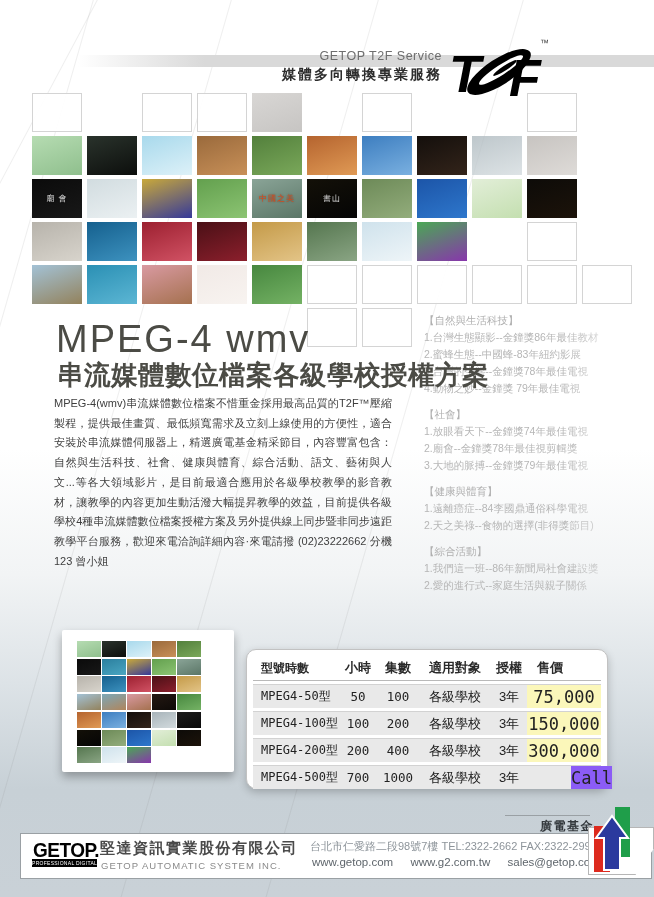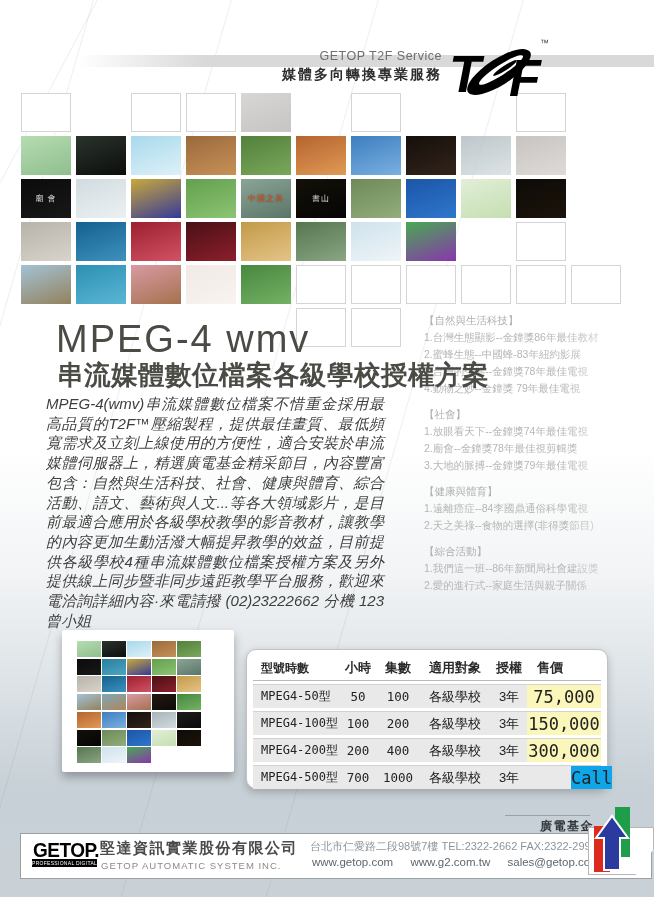--- a/index.html
+++ b/index.html
@@ -10,28 +10,28 @@
   }
   .diag{position:absolute;width:1px;background:rgba(120,120,120,0.13);z-index:1;transform-origin:top left;}
   
   .topbar{position:absolute;left:78px;right:0;top:55px;height:12px;z-index:2;
     background:linear-gradient(90deg,rgba(217,217,217,0) 0%,#d9d9d9 22%,#d9d9d9 100%);}
   .svc1{position:absolute;top:49px;right:212px;font-size:12.5px;color:#6e6e6e;letter-spacing:.5px;z-index:3;}
   .svc2{position:absolute;top:66px;right:212px;font-size:14px;font-weight:bold;color:#2d2d2d;letter-spacing:2px;z-index:3;margin-left:36px;}
   .t2f{position:absolute;left:449px;top:36px;width:104px;height:72px;z-index:4;}
   
   #thumb-grid{position:absolute;inset:0;z-index:2;}
-  .cell{position:absolute;box-sizing:border-box;}
+  .cell{position:absolute;box-sizing:border-box;margin-left:11px;}
   .cell-empty{background:rgba(255,255,255,.92);border:1px solid #d4d4d4;}
   .cell-photo{display:flex;align-items:center;justify-content:center;}
   .cell-label{font-size:8px;letter-spacing:1px;text-shadow:0 0 2px rgba(0,0,0,.4);}
   
   .title-en{position:absolute;left:56px;top:318px;font-size:38px;color:#4b4b45;letter-spacing:2px;z-index:5;}
   .title-zh{position:absolute;left:57px;top:357px;font-size:26.5px;font-weight:bold;color:#4b4b45;letter-spacing:.5px;z-index:5;white-space:nowrap;}
-  .intro{position:absolute;left:46px;top:394px;width:338px;font-size:15px;line-height:19.7px;color:#3e3e3e;text-align:justify;z-index:4;font-style:italic;}
+  .intro{position:absolute;left:54px;top:394px;width:338px;font-size:11px;line-height:19.7px;color:#3e3e3e;text-align:justify;z-index:4;}
   
   .awards{position:absolute;left:424px;top:303px;width:230px;font-size:10.5px;line-height:17px;color:#b6b6b6;z-index:3;
     -webkit-mask-image:linear-gradient(90deg,#000 60%,rgba(0,0,0,.35) 84%,transparent 99%);
     mask-image:linear-gradient(90deg,#000 60%,rgba(0,0,0,.35) 84%,transparent 99%);}
   .aw-head{color:#a9a9a9;margin-bottom:5px;}
   .aw-title{margin-top:9px;color:#b0b0b0;}
   .aw-item{white-space:nowrap;overflow:hidden;}
   
   .mini-card{position:absolute;left:62px;top:630px;width:172px;height:142px;background:#fff;border-radius:2px;
     box-shadow:0 5px 10px rgba(0,0,0,.30);z-index:4;}
@@ -238,21 +238,21 @@
           <div class="c-center">各級學校</div>
           <div class="c-center">3年</div>
           <div class="c-price" style="background: rgb(251, 247, 186);">300,000</div>
         </div>
         <div class="pt-row pt-band">
           <div class="c-model">MPEG4-500型</div>
           <div class="c-mono">700</div>
           <div class="c-mono">1000</div>
           <div class="c-center">各級學校</div>
           <div class="c-center">3年</div>
-          <div class="c-price" style="background: #0ea5e9; margin-left: 44px;">Call</div>
+          <div class="c-price" style="background: #8b5cf6; margin-left: 44px;">Call</div>
         </div>
       </div>
   </div>
 
   <div class="fund-rule"></div>
   <div class="fund">廣電基金</div>
 
   <div class="footer-bar"></div>
   <div class="getop-word">GETOP.</div>
   <div class="getop-bar">PROFESSIONAL DIGITAL VIDEO</div>

